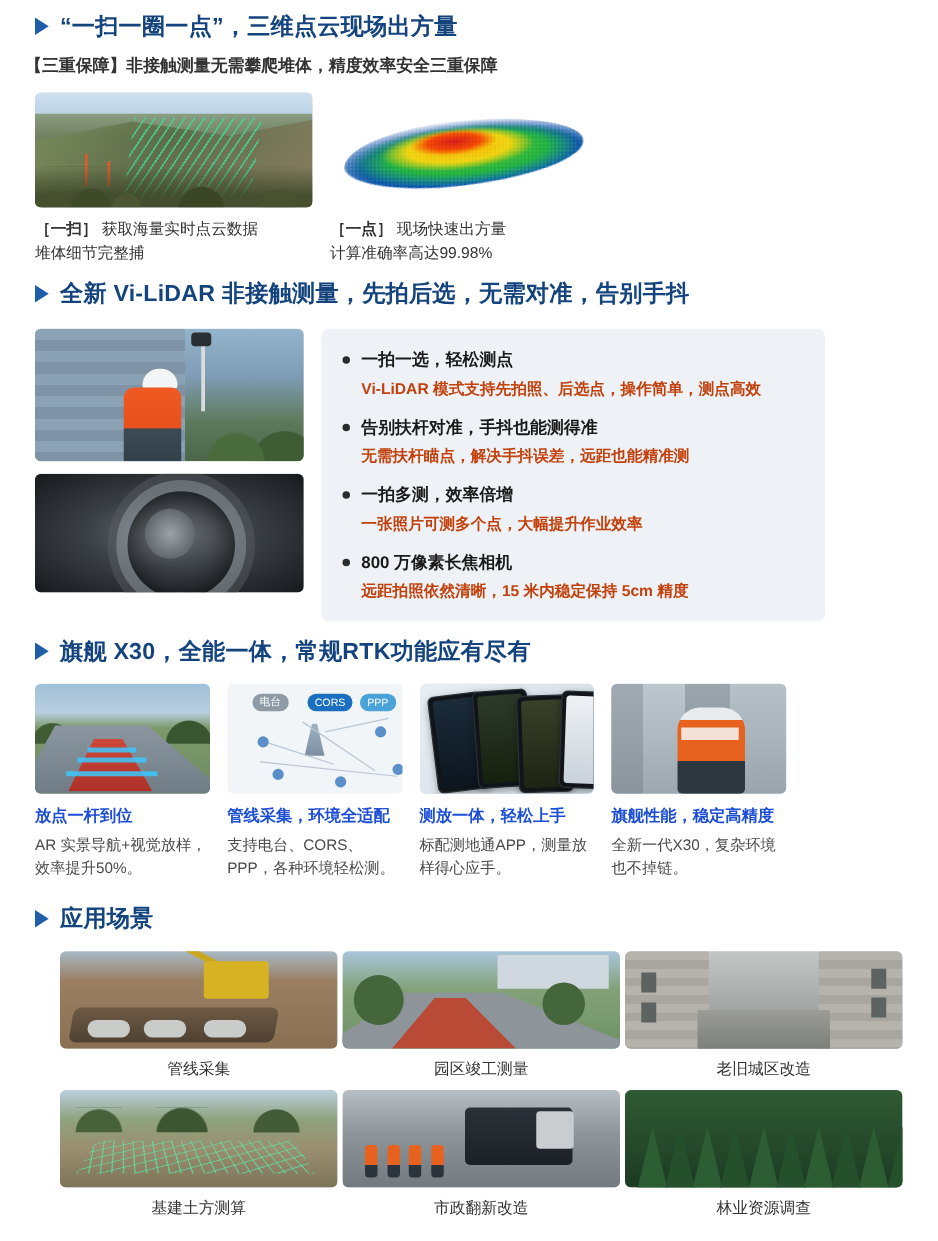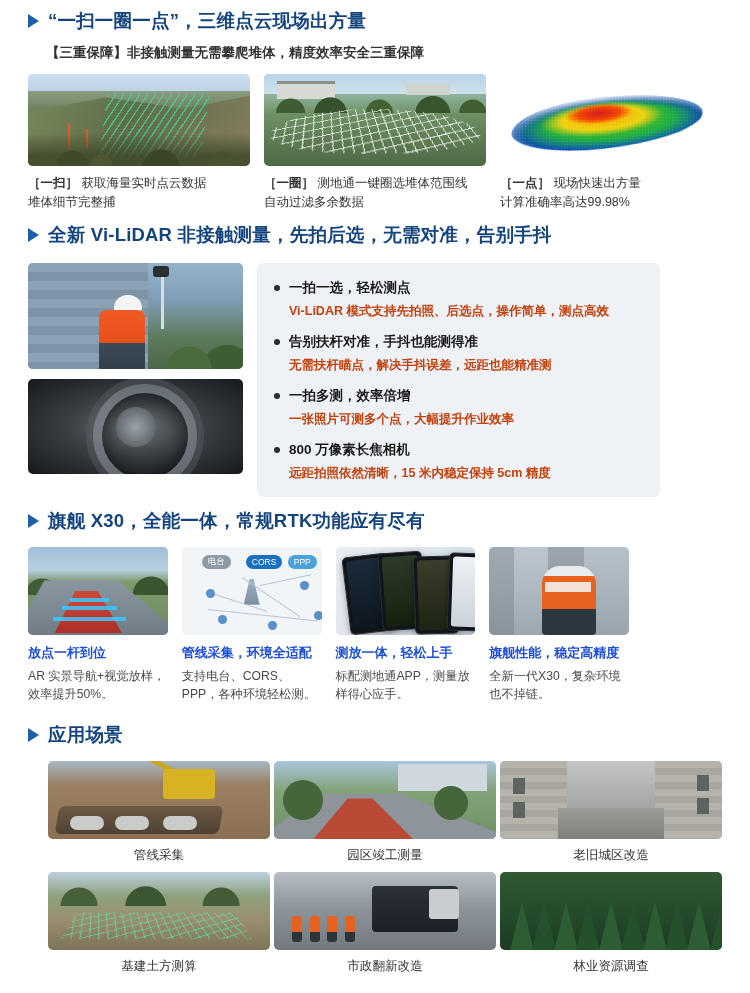--- a/index.html
+++ b/index.html
@@ -41,21 +41,21 @@
   .sec-title {
     font-size: 18.5px;
     font-weight: bold;
     color: #14447e;
     letter-spacing: 0.2px;
     white-space: nowrap;
   }
   .sec-sub {
     font-size: 13.5px;
     color: #333;
-    padding-left: 46px;
+    padding-left: 20px;
     margin-top: 11px;
     font-weight: bold;
   }
 
   
   .imgbox {
     border-radius: 5px;
     overflow: hidden;
     position: relative;
     background: #d8dde2;
@@ -380,36 +380,20 @@
             <div class="veg"></div>
           </div>
         </div>
         <div class="cap">
           <b>［一扫］</b>
           <span>获取海量实时点云数据</span><br>
           <span>堆体细节完整捕</span>
         </div>
       </div>
 
-      <div class="col">
-        <div class="imgbox">
-          <div class="scene-mesh">
-            <div class="sky"></div>
-            <div class="bld"></div>
-            <div class="bld2"></div>
-            <div class="trees"></div>
-            <div class="mesh"></div>
-          </div>
-        </div>
-        <div class="cap">
-          <b>［一圈］</b>
-          <span>测地通一键圈选堆体范围线</span><br>
-          <span>自动过滤多余数据</span>
-        </div>
-      </div>
 
       <div class="col">
         <div class="imgbox" style="background:#fff">
           <div class="scene-cloud">
             <div class="blob"></div>
             <div class="dots"></div>
           </div>
         </div>
         <div class="cap">
           <b>［一点］</b>

